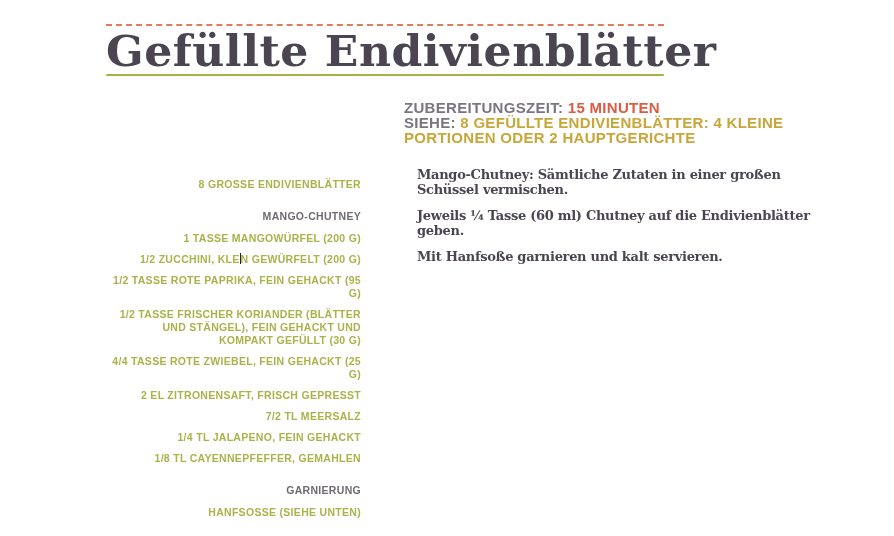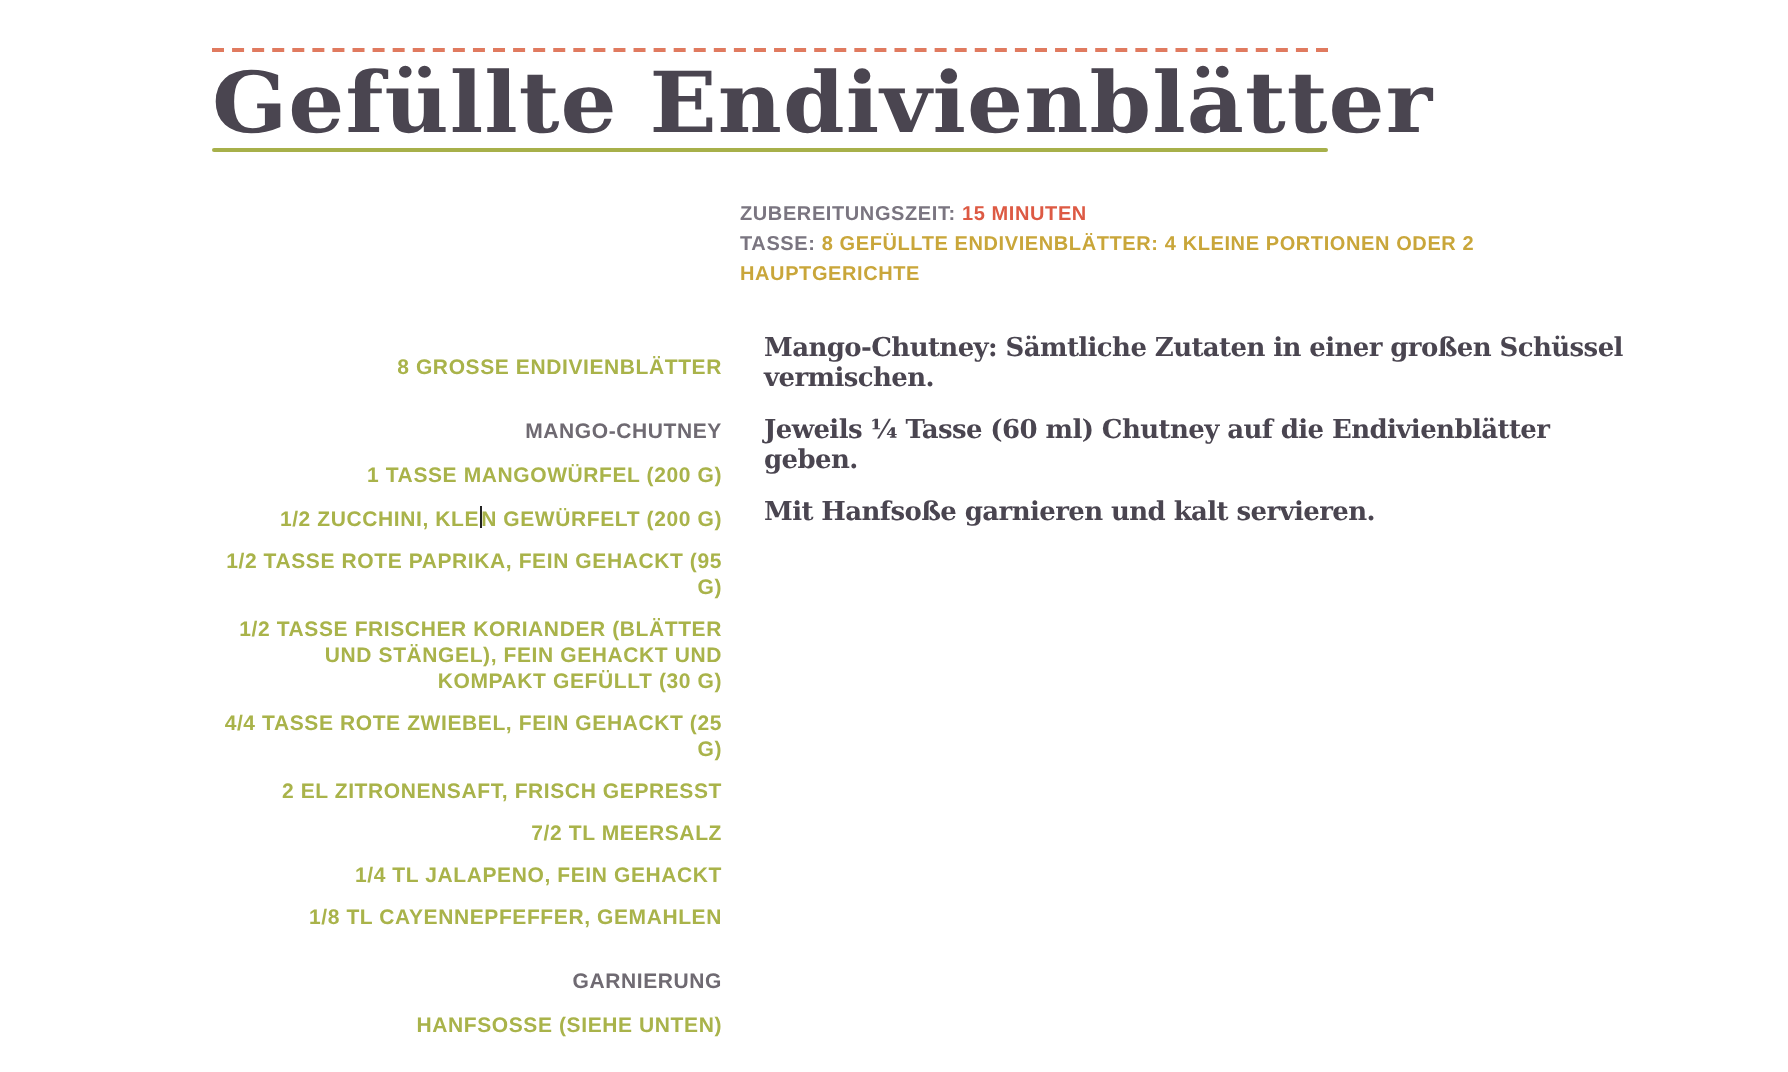--- a/index.html
+++ b/index.html
@@ -3,50 +3,50 @@
 <meta charset="utf-8">
 <style>
   html, body { margin: 0; padding: 0; background: #ffffff; }
   body { width: 894px; height: 536px; position: relative; overflow: hidden; font-family: "DejaVu Sans", sans-serif; }
 
   .title-wrap { position: absolute; left: 106px; top: 22px; width: 558px; }
   .dash-line { position: absolute; left: 0; top: 2px; width: 558px; height: 0; border-top: 2px dashed #e07a5f; }
   .title { position: absolute; left: 0; top: 4px; font-family: "DejaVu Serif", serif; font-weight: bold; font-size: 42px; line-height: 52px; color: #4a4550; letter-spacing: 0.5px; white-space: nowrap; transform: scaleX(1.05); transform-origin: left center; }
   .under-line { position: absolute; left: 0; top: 52px; width: 558px; height: 2px; background: #a7b04a; border-radius: 2px; }
 
-  .meta { position: absolute; left: 370px; top: 100px; width: 430px; font-family: "Liberation Sans", sans-serif; font-weight: bold; font-size: 10px; line-height: 15px; letter-spacing: 0.3px; }
+  .meta { position: absolute; left: 404px; top: 100px; width: 430px; font-family: "Liberation Sans", sans-serif; font-weight: bold; font-size: 15px; line-height: 15px; letter-spacing: 0.3px; }
   .meta .label { color: #7a7580; }
   .meta .time { color: #dd5a44; }
   .meta .yield { color: #c9a63a; margin-top: 31px; }
 
   .ingredients { position: absolute; left: 110px; top: 167px; width: 251px; text-align: right; font-family: "Liberation Sans", sans-serif; font-weight: bold; font-size: 10.5px; line-height: 13px; letter-spacing: 0.3px; margin-top: 11px; }
   .ing { color: #a9b34a; margin-bottom: 8px; }
   .ing-head { color: #6f6a72; margin-bottom: 9px; }
   .gap { height: 11px; }
 
   .steps { position: absolute; left: 382px; top: 167px; width: 430px; font-family: "DejaVu Serif", serif; font-weight: bold; font-size: 13px; line-height: 15px; color: #4a4550; letter-spacing: -0.3px; }
-  .step { margin-bottom: 11px; }
+  .step { margin-bottom: 11px; margin-left: 35px; }
   .cursor { display: inline-block; width: 1px; height: 11px; background: #222; vertical-align: -1px; }
 </style>
 </head>
 <body>
 
 <div class="title-wrap">
   <div class="dash-line"></div>
   <div class="title">Gefüllte Endivienblätter</div>
   <div class="under-line"></div>
 </div>
 
 <div class="meta">
   <div>
     <span class="label">ZUBEREITUNGSZEIT:</span>
     <span class="time">15 MINUTEN</span>
   </div>
   <div>
-    <span class="label">TASSE:</span>
+    <span class="label">SIEHE:</span>
     <span class="yield">8 GEFÜLLTE ENDIVIENBLÄTTER: 4 KLEINE PORTIONEN ODER 2 HAUPTGERICHTE</span>
   </div>
 </div>
 
 <div class="ingredients">
   <div class="ing">8 GROSSE ENDIVIENBLÄTTER</div>
   <div class="gap"></div>
   <div class="ing-head">MANGO-CHUTNEY</div>
   <div class="ing">1 TASSE MANGOWÜRFEL (200 G)</div>
   <div class="ing"><span>1/2 ZUCCHINI, KLE</span><span class="cursor"></span><span>N GEWÜRFELT (200 G)</span></div>

